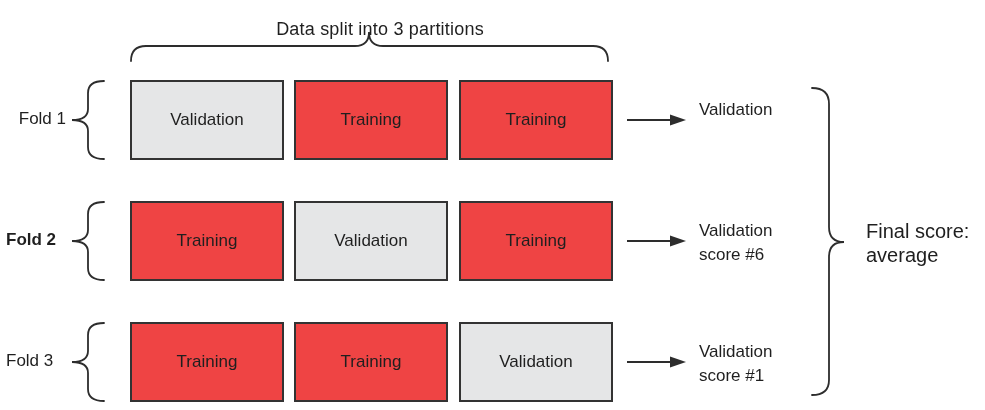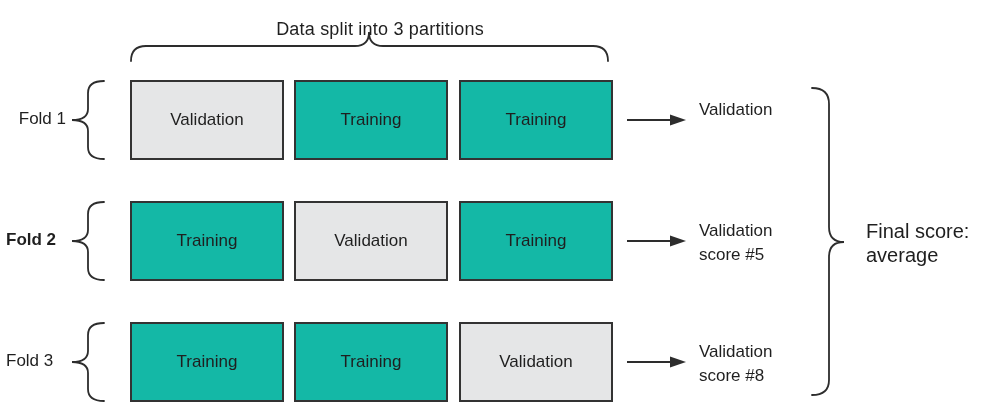--- a/index.html
+++ b/index.html
@@ -43,21 +43,21 @@
     width: 60px;
     font-size: 17px;
     white-space: nowrap;
   }
   .box {
     position: absolute;
     width: 154px;
     height: 80px;
     box-sizing: border-box;
     border: 2px solid #333333;
-    background: #14b8a6;
+    background: #ef4444;
     display: flex;
     align-items: center;
     justify-content: center;
     font-size: 17px;
   }
   .box[data-type="validation"] { background: #e5e6e7; }
   .score-text {
     position: absolute;
     left: 699px;
     width: 120px;
@@ -134,36 +134,36 @@
     <span>Training</span>
   </div>
   <div class="box row2-box col2" data-type="validation">
     <span>Validation</span>
   </div>
   <div class="box row2-box col3" data-type="training">
     <span>Training</span>
   </div>
   <div class="score-text row2-score">
     <div>Validation</div>
-    <div>score #5</div>
+    <div>score #6</div>
   </div>
 
   <div class="fold-label row3-label">Fold 3</div>
   <div class="box row3-box col1" data-type="training">
     <span>Training</span>
   </div>
   <div class="box row3-box col2" data-type="training">
     <span>Training</span>
   </div>
   <div class="box row3-box col3" data-type="validation">
     <span>Validation</span>
   </div>
   <div class="score-text row3-score">
     <div>Validation</div>
-    <div>score #8</div>
+    <div>score #1</div>
   </div>
 
   <div class="final-text">
     <div>Final score:</div>
     <div>average</div>
   </div>
 
 </div>
 
 </body></html>

